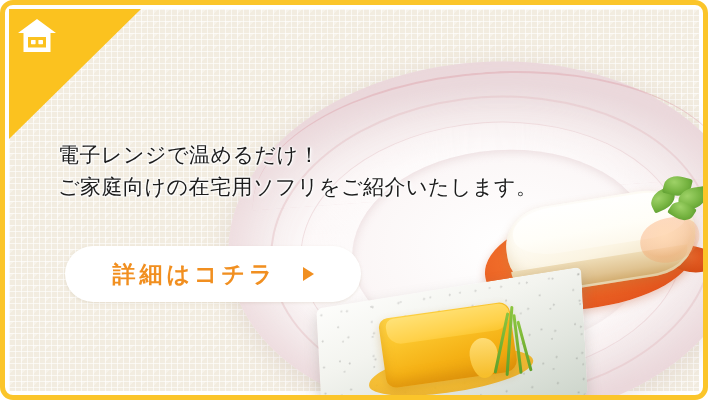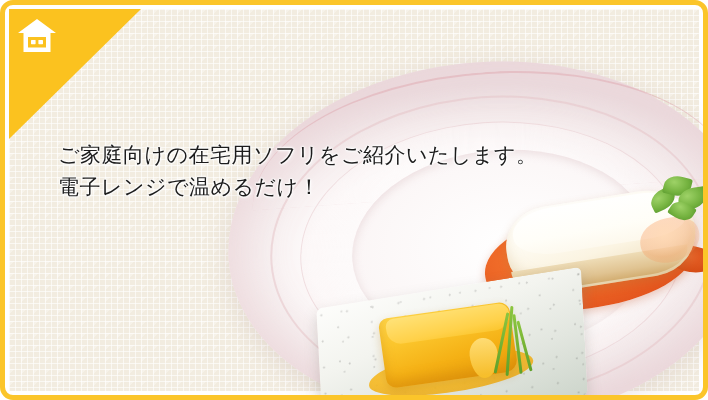--- a/index.html
+++ b/index.html
@@ -445,19 +445,23 @@
 
   <svg class="house-icon" viewBox="0 0 40 36" aria-hidden="true">
     <path d="M20 1 L39 15 L33.5 15 L33.5 34 L6.5 34 L6.5 15 L1 15 Z
              M11 19 L29 19 L29 29.5 L11 29.5 Z" fill="#ffffff" fill-rule="evenodd"></path>
     <rect x="14" y="22" width="4.6" height="4.2" rx="0.6" fill="#ffffff"></rect>
     <rect x="21.4" y="22" width="4.6" height="4.2" rx="0.6" fill="#ffffff"></rect>
   </svg>
 
 
   <div class="lead">
+    <span class="lead-line">電子レンジで温めるだけ！</span>
     <span class="lead-line">ご家庭向けの在宅用ソフリをご紹介いたします。</span>
-    <span class="lead-line">電子レンジで温めるだけ！</span>
   </div>
 
+  <button class="cta">
+    <span class="cta-label">詳細はコチラ</span>
+    <span class="cta-arrow"></span>
+  </button>
 
   <div class="frame-border"></div>
 </div>
 
 </body></html>

